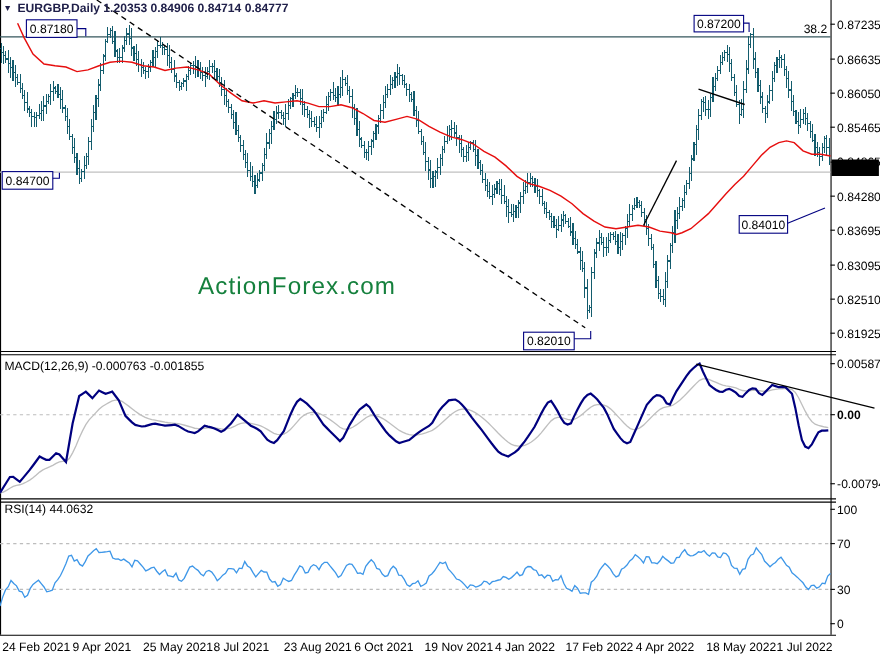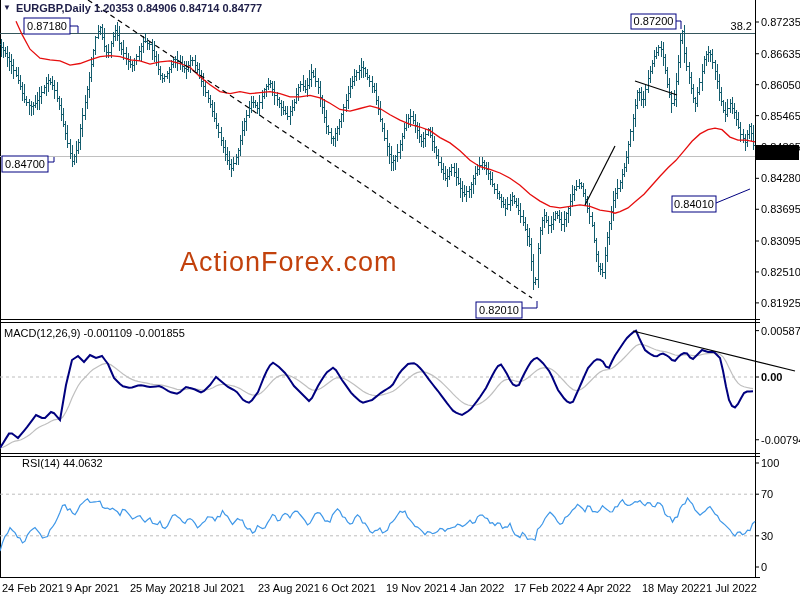--- a/index.html
+++ b/index.html
@@ -2,24 +2,24 @@
 <html><head>
 <meta charset="utf-8">
 <style>
   html,body{margin:0;padding:0;background:#fff;}
   .chart{position:relative;width:800px;height:600px;background:#fff;overflow:hidden;
          font-family:"Liberation Sans","DejaVu Sans",sans-serif;}
   #chart-svg{position:absolute;left:0;top:0;}
   .title{position:absolute;left:3px;top:2px;font-size:11px;font-weight:bold;color:#20204a;
          display:flex;align-items:center;gap:5px;white-space:nowrap;}
   .tri{font-size:8px;line-height:1;color:#20204a;}
-  .wm{position:absolute;left:180px;top:247px;font-size:27px;color:#c2410c;letter-spacing:1px;}
+  .wm{position:absolute;left:180px;top:247px;font-size:22px;color:#15803d;letter-spacing:1px;}
   .ind{position:absolute;left:4px;font-size:11px;color:#000;white-space:nowrap;}
   #macd-title{top:327px;}
-  #rsi-title{top:457px;margin-left:18px;}
+  #rsi-title{top:457px;}
   svg text{font-family:"Liberation Sans","DejaVu Sans",sans-serif;font-size:11px;fill:#000;}
 </style>
 </head>
 <body>
 
 <div class="chart">
   <svg id="chart-svg" width="800" height="600">
       <line x1="0.5" y1="0" x2="0.5" y2="577" stroke="#000000" stroke-width="1"></line>
       <line x1="755.5" y1="0" x2="755.5" y2="577" stroke="#000000" stroke-width="1"></line>
       <line x1="0" y1="319.5" x2="760" y2="319.5" stroke="#000000" stroke-width="1"></line>
@@ -114,15 +114,15 @@
       <text x="514" y="592">17 Feb 2022</text>
       <text x="578" y="592">4 Apr 2022</text>
       <text x="642" y="592">18 May 2022</text>
       <text x="706" y="592">1 Jul 2022</text>
     </svg>
   <div class="title">
     <span class="tri">▼</span>
     <span>EURGBP,Daily 1.20353 0.84906 0.84714 0.84777</span>
   </div>
   <div class="wm">ActionForex.com</div>
-  <div class="ind" id="macd-title">MACD(12,26,9) -0.001109 -0.001855</div>
+  <div class="ind" id="macd-title">MACD(12,26,9) -0.000763 -0.001855</div>
   <div class="ind" id="rsi-title">RSI(14) 44.0632</div>
 </div>
 
 </body></html>

